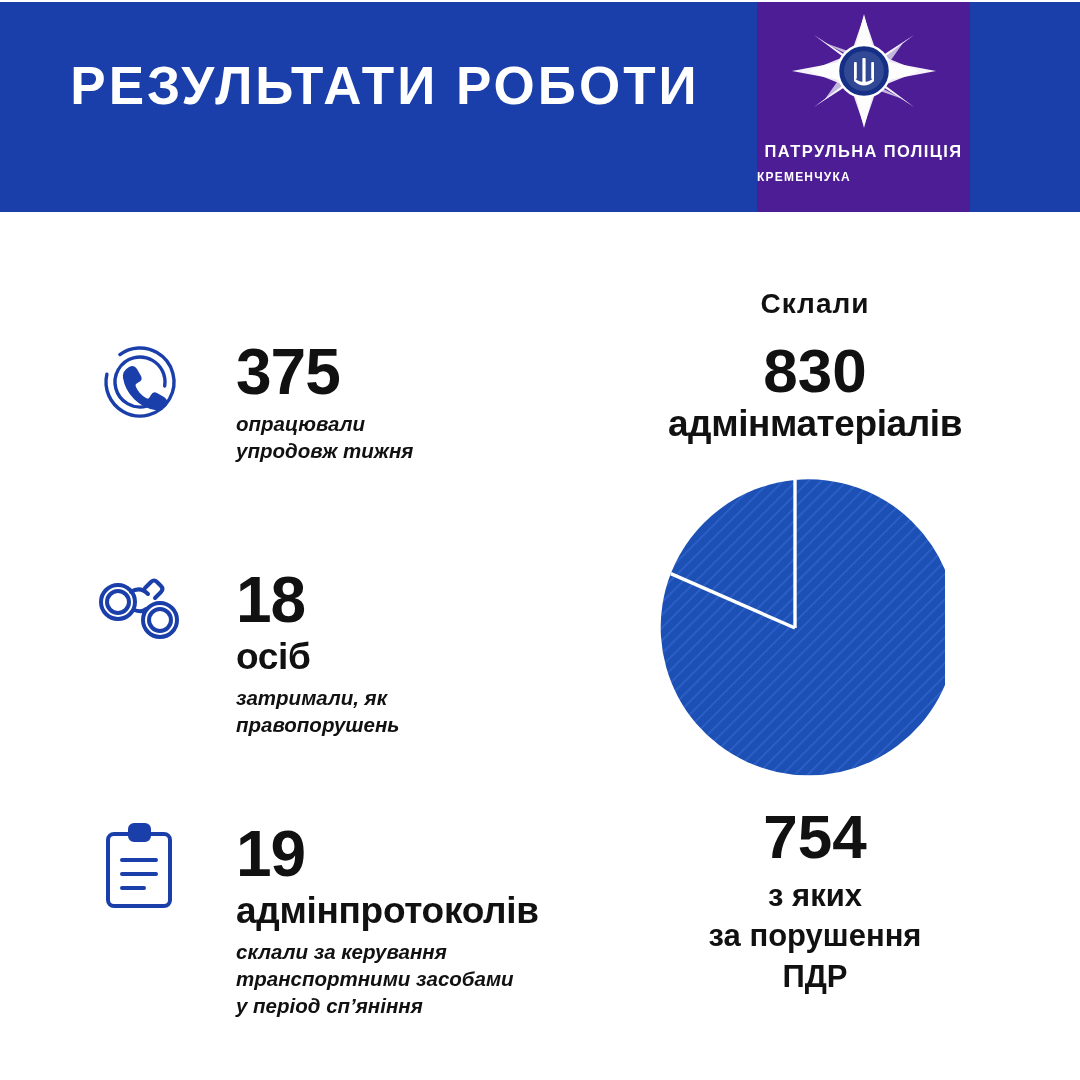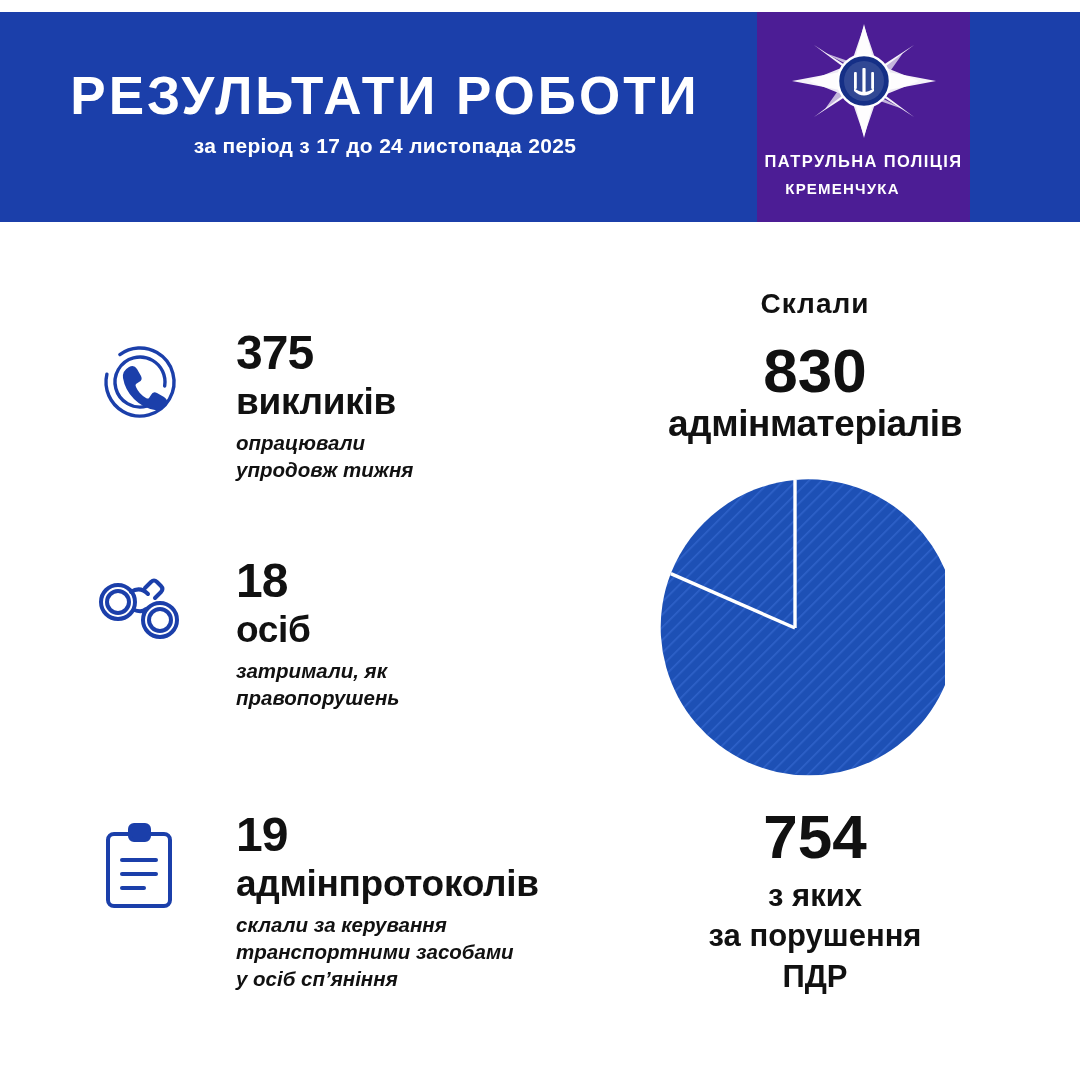--- a/index.html
+++ b/index.html
@@ -15,21 +15,21 @@
   .poster {
     position: relative;
     width: 1080px;
     height: 1080px;
     background: #ffffff;
   }
 
   
   .header {
     position: absolute;
-    top: 12px; left: 0;
+    top: 2px; left: 0;
     width: 1080px;
     height: 210px;
     background: #1b3faa;
   }
 
   .header-title {
     position: absolute;
     left: 0;
     top: 57px;
     width: 770px;
@@ -79,23 +79,23 @@
     color: #ffffff;
     font-size: 16.5px;
     font-weight: bold;
     letter-spacing: 1.4px;
   }
 
   .logo-line2 {
     position: absolute;
     left: 0; top: 168px;
     width: 171px;
-    text-align: center;
+    text-align: left;
     color: #ffffff;
-    font-size: 15px;
+    font-size: 12px;
     font-weight: bold;
     letter-spacing: 1.2px;
   }
 
   
   .stat {
     position: absolute;
     left: 88px;
     width: 520px;
   }
@@ -110,24 +110,25 @@
 
   .stat .body {
     position: absolute;
     left: 148px;
     top: 0;
     width: 380px;
   }
 
   .stat .value {
     color: #111111;
-    font-size: 48px;
+    font-size: 64px;
     font-weight: bold;
     line-height: 0.95;
     letter-spacing: -1px;
+    margin-top: 12px;
   }
 
   .stat .unit {
     color: #111111;
     font-size: 37px;
     font-weight: bold;
     line-height: 1.08;
     margin-top: 6px;
     letter-spacing: -0.3px;
   }
@@ -205,21 +206,20 @@
 
   svg { display: block; }
 </style>
 </head>
 <body>
 
 <div class="poster">
 
   <div class="header">
     <div class="header-title">РЕЗУЛЬТАТИ РОБОТИ</div>
-    <div class="header-sub">за період з 17 до 24 листопада 2025</div>
 
     <div class="logo-panel">
       <div class="logo-star">
         <svg viewBox="0 0 180 118" width="180" height="118" aria-hidden="true">
           <g transform="translate(90,59)">
 
             <g fill="#ffffff" opacity="0.95">
               <polygon points="0,-57 10,-18 0,-10 -10,-18"></polygon>
               <polygon points="0,57 10,18 0,10 -10,18"></polygon>
               <polygon points="-72,0 -24,-9 -15,0 -24,9"></polygon>
@@ -255,21 +255,20 @@
       <svg viewBox="0 0 104 104" width="104" height="104" aria-hidden="true">
         <g fill="none" stroke="#1b3faa" stroke-width="3.4" stroke-linecap="round">
           <circle cx="52" cy="52" r="34" stroke-dasharray="150 24" transform="rotate(-60 52 52)"></circle>
           <circle cx="52" cy="52" r="25" stroke-dasharray="108 22" transform="rotate(120 52 52)"></circle>
         </g>
         <path d="M41 37 q5 -3 8 2 l4 7 q2 4 -2 6 l-3 2 q-1 1 0 3 q3 7 10 11 q2 1 3 0 l2 -3 q2 -4 6 -2 l7 4 q5 3 2 8 q-4 6 -11 5 q-12 -2 -21 -11 q-9 -9 -11 -21 q-1 -7 6 -11 z" fill="#1b3faa"></path>
       </svg>
     </div>
     <div class="body">
       <div class="value">375</div>
-      <div class="unit">викликів</div>
       <div class="desc">
         <div>опрацювали</div>
         <div>упродовж тижня</div>
       </div>
     </div>
   </div>
 
   <div class="stat" id="stat-detained">
     <div class="icon">
       <svg viewBox="0 0 104 104" width="104" height="104" aria-hidden="true">
@@ -305,21 +304,21 @@
           <path d="M34 76 h22"></path>
         </g>
       </svg>
     </div>
     <div class="body">
       <div class="value">19</div>
       <div class="unit">адмінпротоколів</div>
       <div class="desc">
         <div>склали за керування</div>
         <div>транспортними засобами</div>
-        <div>у осіб сп’яніння</div>
+        <div>у період сп’яніння</div>
       </div>
     </div>
   </div>
 
   <div class="right-top">
     <div class="label">Склали</div>
     <div class="value">830</div>
     <div class="unit">адмінматеріалів</div>
   </div>
 

